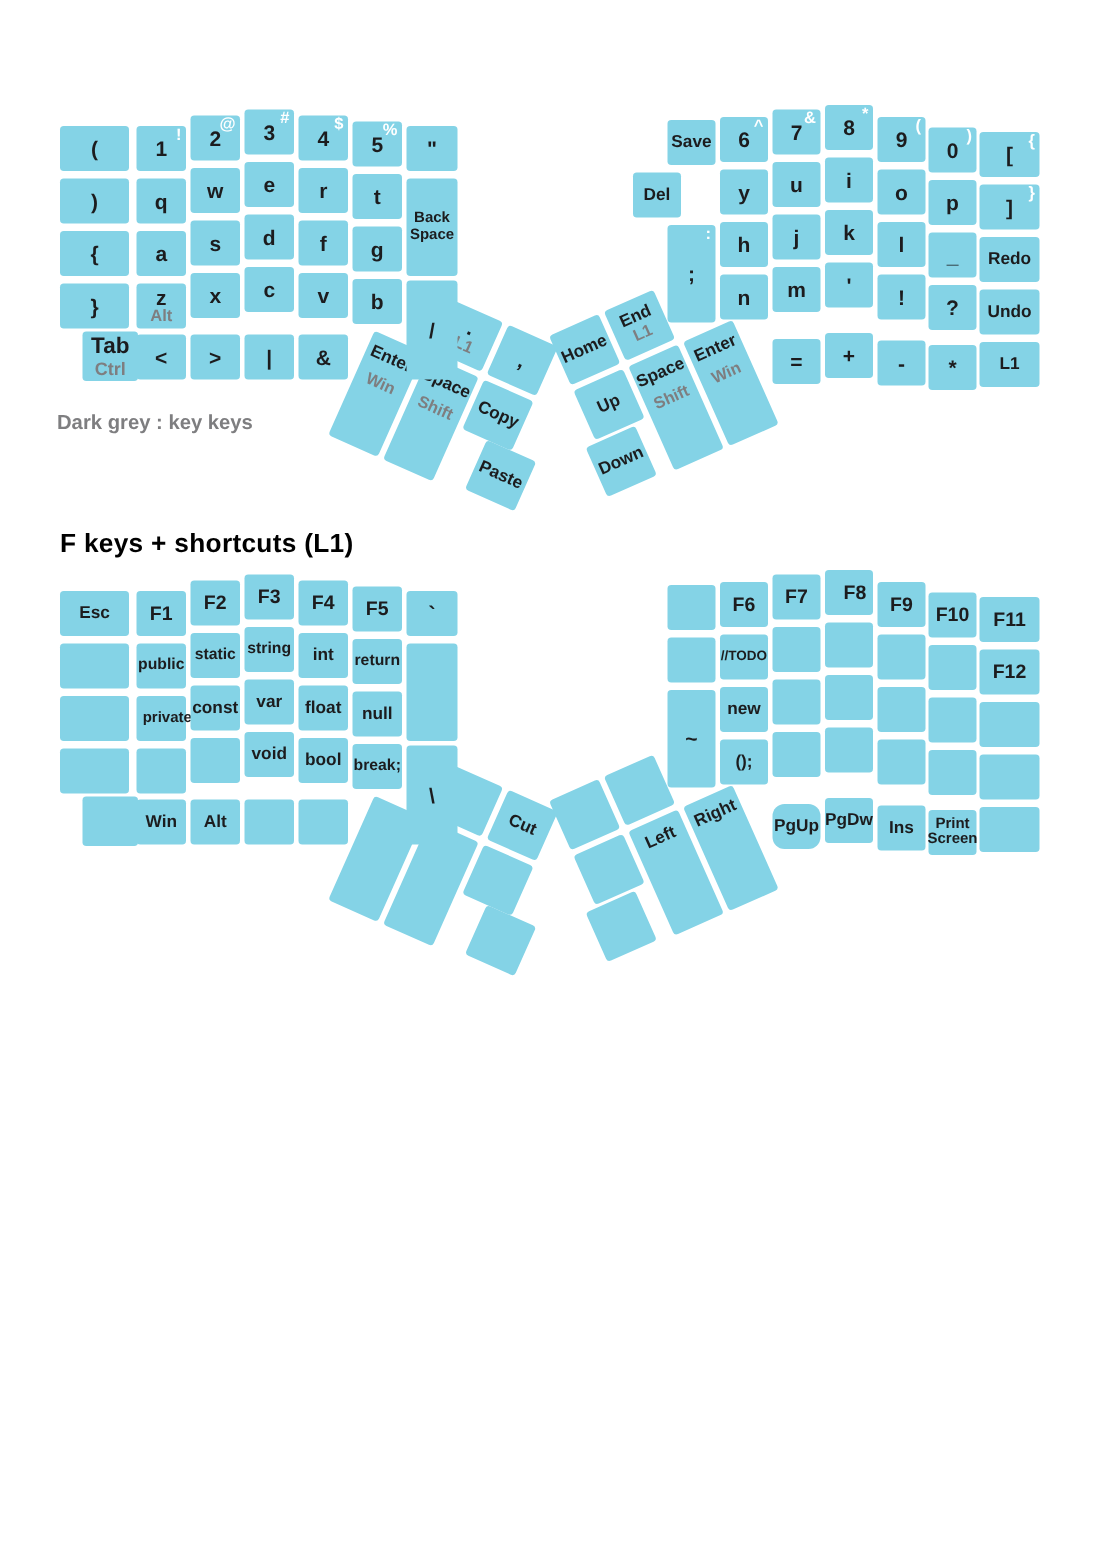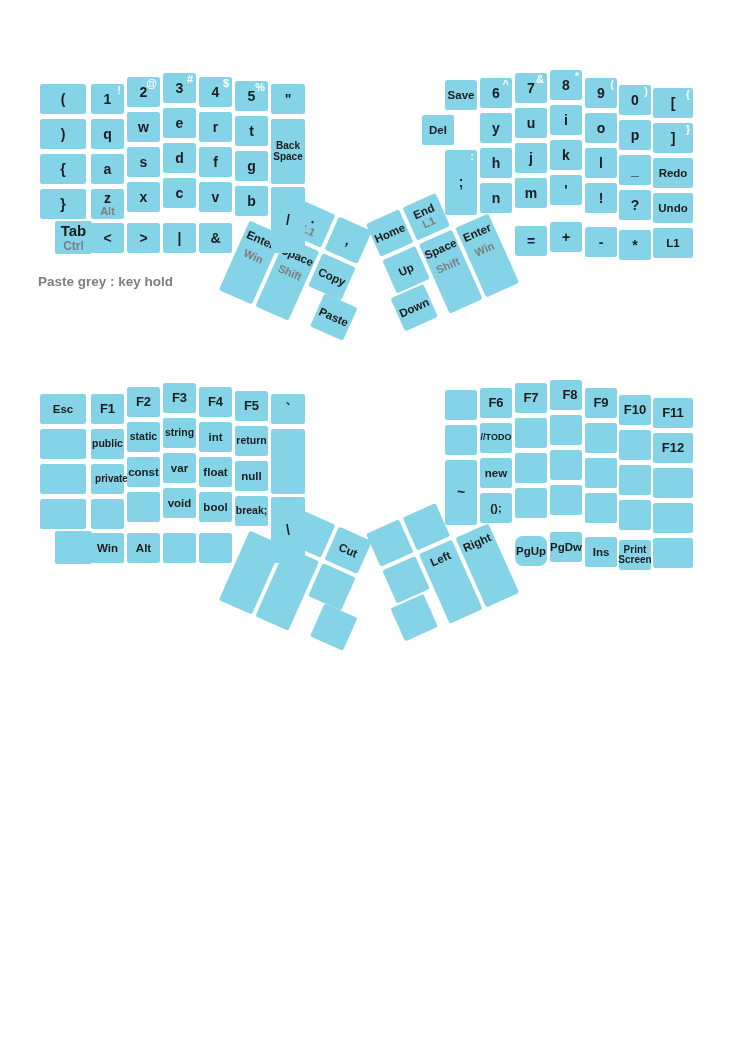--- a/index.html
+++ b/index.html
@@ -282,21 +282,22 @@
       <div class="key" style="left: 653px; top: 158px; width: 40px; height: 30px;">
         <span class="main" style="font-size: 11.5px;">Redo</span>
       </div>
       <div class="key" style="left: 653px; top: 193px; width: 40px; height: 30px;">
         <span class="main" style="font-size: 11.5px;">Undo</span>
       </div>
       <div class="key" style="left: 653px; top: 228px; width: 40px; height: 30px;">
         <span class="main" style="font-size: 11.5px;">L1</span>
       </div>
     </div>
-  <div class="legend-note" style="left:38px;top:274px;">Paste grey : key hold</div>
+  <div class="legend-note" style="left:38px;top:274px;">Dark grey : key keys</div>
+  <h1 class="layer-title" style="left:40px;top:352px;">F keys + shortcuts (L1)</h1>
   <div class="kb" id="kb-1">
       <div class="cluster" style="left: 266px; top: 494px; transform: rotate(24deg);">
         <div class="key" style="left: 40px; top: 0px; width: 36px; height: 36px;"></div>
         <div class="key" style="left: 80px; top: 0px; width: 36px; height: 36px;">
           <span class="main" style="font-size: 11.5px;">Cut</span>
         </div>
         <div class="key tall" style="left: 0px; top: 40px; width: 36px; height: 76px;"></div>
         <div class="key tall" style="left: 40px; top: 40px; width: 36px; height: 76px;"></div>
         <div class="key" style="left: 80px; top: 40px; width: 36px; height: 36px;"></div>
         <div class="key" style="left: 98px; top: 76px; width: 36px; height: 36px;"></div>

